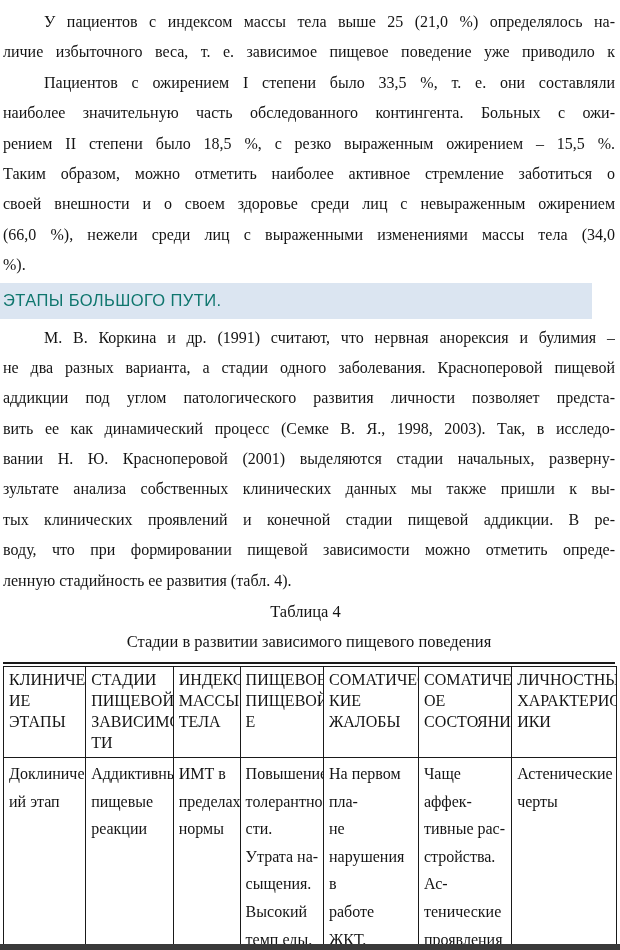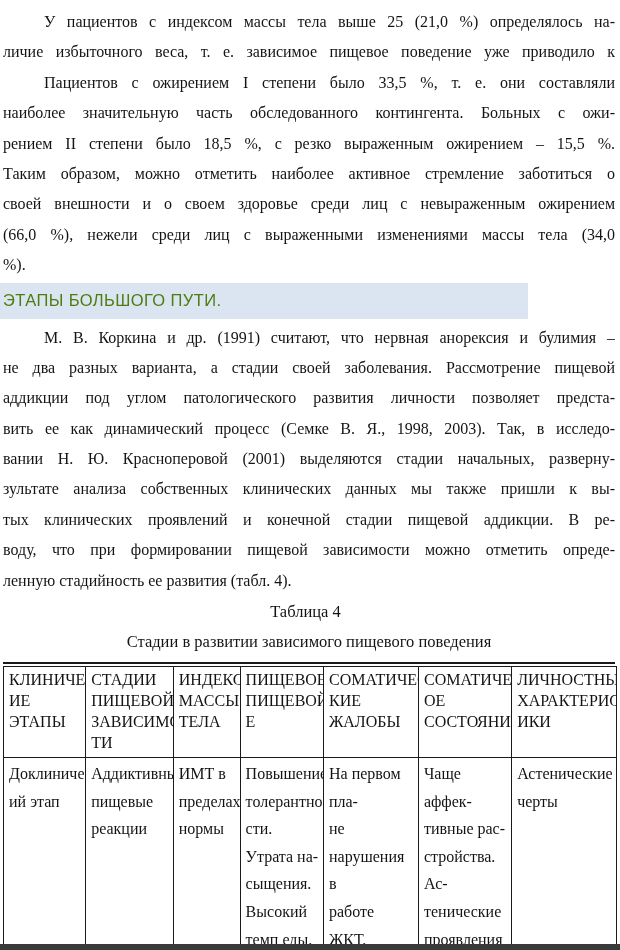--- a/index.html
+++ b/index.html
@@ -21,30 +21,30 @@
     text-align: justify;
     text-align-last: justify;
     white-space: nowrap;
     overflow: hidden;
   }
   .para .tline.first { text-indent: 41px; }
   .para .tline.plast { text-align-last: left; }
 
   .heading-band {
     margin: 2px 0 4px -3px;
-    width: 528px;
+    width: 592px;
     height: 36px;
     display: flex;
     align-items: center;
     padding-left: 3px;
     box-sizing: border-box;
     font-family: "Liberation Sans", "DejaVu Sans", sans-serif;
     font-size: 16.5px;
     letter-spacing: 0.4px;
-    color: #4d7c0f;
+    color: #0f766e;
   }
 
   .table-label {
     text-align: center;
     font-size: 16.5px;
     line-height: 30px;
     padding-right: 7px;
     margin-top: 1px;
   }
   .table-title {
@@ -105,21 +105,21 @@
       <div class="tline">(66,0 %), нежели среди лиц с выраженными изменениями массы тела (34,0</div>
       <div class="tline plast">%).</div>
     </div>
 
   <div class="heading-band" style="background-color: rgb(219, 229, 241);">
     <span>ЭТАПЫ БОЛЬШОГО ПУТИ.</span>
   </div>
 
   <div class="para">
       <div class="tline first">М. В. Коркина и др. (1991) считают, что нервная анорексия и булимия –</div>
-      <div class="tline">не два разных варианта, а стадии своей заболевания. Рассмотрение пищевой</div>
+      <div class="tline">не два разных варианта, а стадии одного заболевания. Красноперовой пищевой</div>
       <div class="tline">аддикции под углом патологического развития личности позволяет предста-</div>
       <div class="tline">вить ее как динамический процесс (Семке В. Я., 1998, 2003). Так, в исследо-</div>
       <div class="tline">вании Н. Ю. Красноперовой (2001) выделяются стадии начальных, разверну-</div>
       <div class="tline">зультате анализа собственных клинических данных мы также пришли к вы-</div>
       <div class="tline">тых клинических проявлений и конечной стадии пищевой аддикции. В ре-</div>
       <div class="tline">воду, что при формировании пищевой зависимости можно отметить опреде-</div>
       <div class="tline plast">ленную стадийность ее развития (табл. 4).</div>
     </div>
 
   <div class="table-label">Таблица 4</div>

